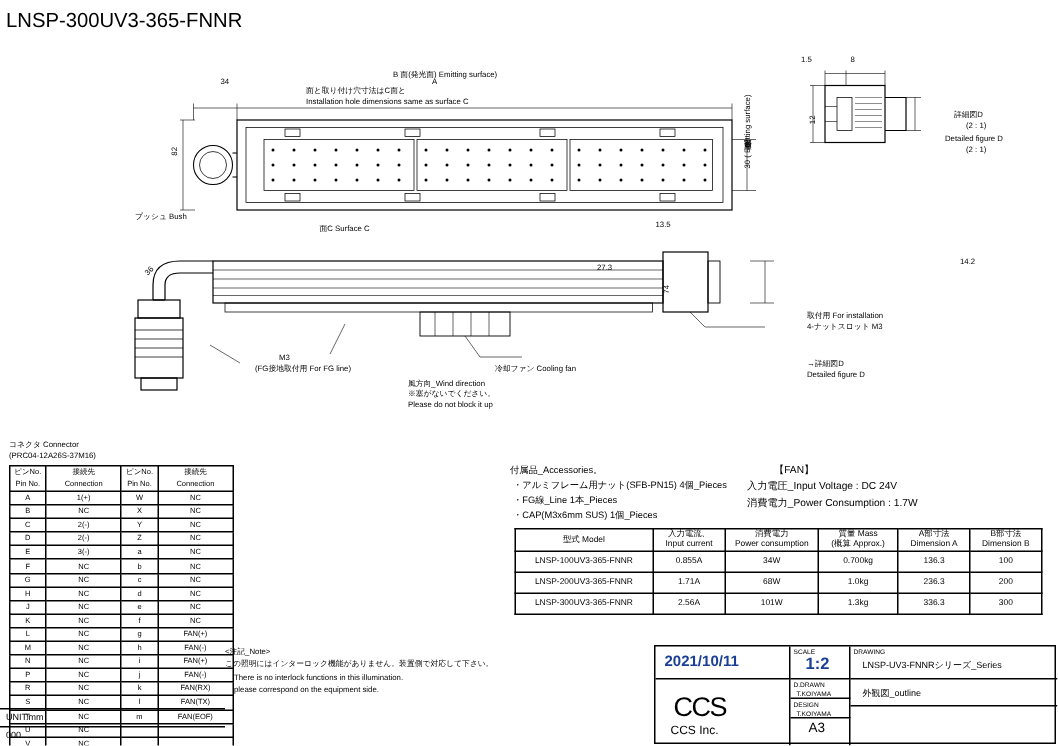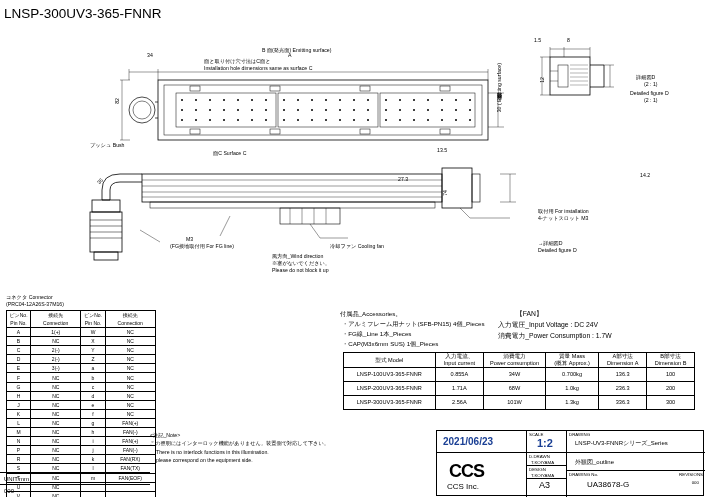--- a/index.html
+++ b/index.html
@@ -424,48 +424,42 @@
     </tbody>
 </table>
 
 <div class="abs lbl" style="left:4px;top:476px;font-size:6px;">UNIT:mm</div>
 <div class="abs lbl" style="left:4px;top:488px;font-size:6px;">000</div>
 <div class="ln" style="left:0px;top:484px;width:150px;height:0.6px;"></div>
 <div class="ln" style="left:0px;top:472px;width:150px;height:0.6px;"></div>
 
 <div class="ttlblk" style="left:436px;top:430px;width:268px;height:66px;">
   <div class="abs" style="left:0;top:0;width:90px;height:22px;border-right:1px solid #000;border-bottom:1px solid #000;">
-    <div class="abs blue" style="left:6px;top:5px;font-size:10px;font-weight:bold;">2021/06/23</div>
+    <div class="abs blue" style="left:6px;top:5px;font-size:10px;font-weight:bold;">2021/10/11</div>
   </div>
   <div class="abs" style="left:90px;top:0;width:40px;height:22px;border-right:1px solid #000;border-bottom:1px solid #000;text-decoration:underline;">
     <div class="abs small" style="left:2px;top:1px;">SCALE</div>
     <div class="abs blue" style="left:10px;top:6px;font-size:11px;font-weight:bold;">1:2</div>
   </div>
   <div class="abs" style="left:130px;top:0;width:138px;height:22px;border-bottom:1px solid #000;">
     <div class="abs small" style="left:2px;top:1px;">DRAWING</div>
     <div class="abs" style="left:8px;top:8px;font-size:6px;">LNSP-UV3-FNNRシリーズ_Series</div>
   </div>
 
   <div class="abs" style="left:0;top:22px;width:90px;height:44px;border-right:1px solid #000;">
-    <div class="abs" style="left:12px;top:8px;font-size:18px;font-weight:bold;letter-spacing:-1px;">CCS</div>
+    <div class="abs" style="left:12px;top:8px;font-size:18px;font-weight:normal;letter-spacing:-1px;">CCS</div>
     <div class="abs" style="left:10px;top:29px;font-size:8px;">CCS Inc.</div>
   </div>
   <div class="abs" style="left:90px;top:22px;width:40px;height:13px;border-right:1px solid #000;border-bottom:1px solid #000;">
     <div class="abs small" style="left:2px;top:1px;">D.DRAWN</div>
     <div class="abs small" style="left:4px;top:7px;">T.KOIYAMA</div>
   </div>
   <div class="abs" style="left:90px;top:35px;width:40px;height:13px;border-right:1px solid #000;border-bottom:1px solid #000;">
     <div class="abs small" style="left:2px;top:1px;">DESIGN</div>
     <div class="abs small" style="left:4px;top:7px;">T.KOIYAMA</div>
   </div>
   <div class="abs" style="left:90px;top:48px;width:40px;height:18px;border-right:1px solid #000;">
     <div class="abs small" style="left:12px;top:4px;font-size:9px;">A3</div>
   </div>
   <div class="abs" style="left:130px;top:22px;width:138px;height:18px;border-bottom:1px solid #000;">
     <div class="abs" style="left:8px;top:5px;font-size:6px;">外観図_outline</div>
   </div>
-  <div class="abs" style="left:130px;top:40px;width:138px;height:26px;">
-    <div class="abs small" style="left:2px;top:1px;">DRAWING No.</div>
-    <div class="abs" style="left:20px;top:9px;font-size:8px;">UA38678-G</div>
-    <div class="abs small" style="right:2px;top:1px;">REVISIONS</div>
-    <div class="abs small" style="right:6px;top:9px;">000</div>
-  </div>
 </div>
 
 </body></html>

